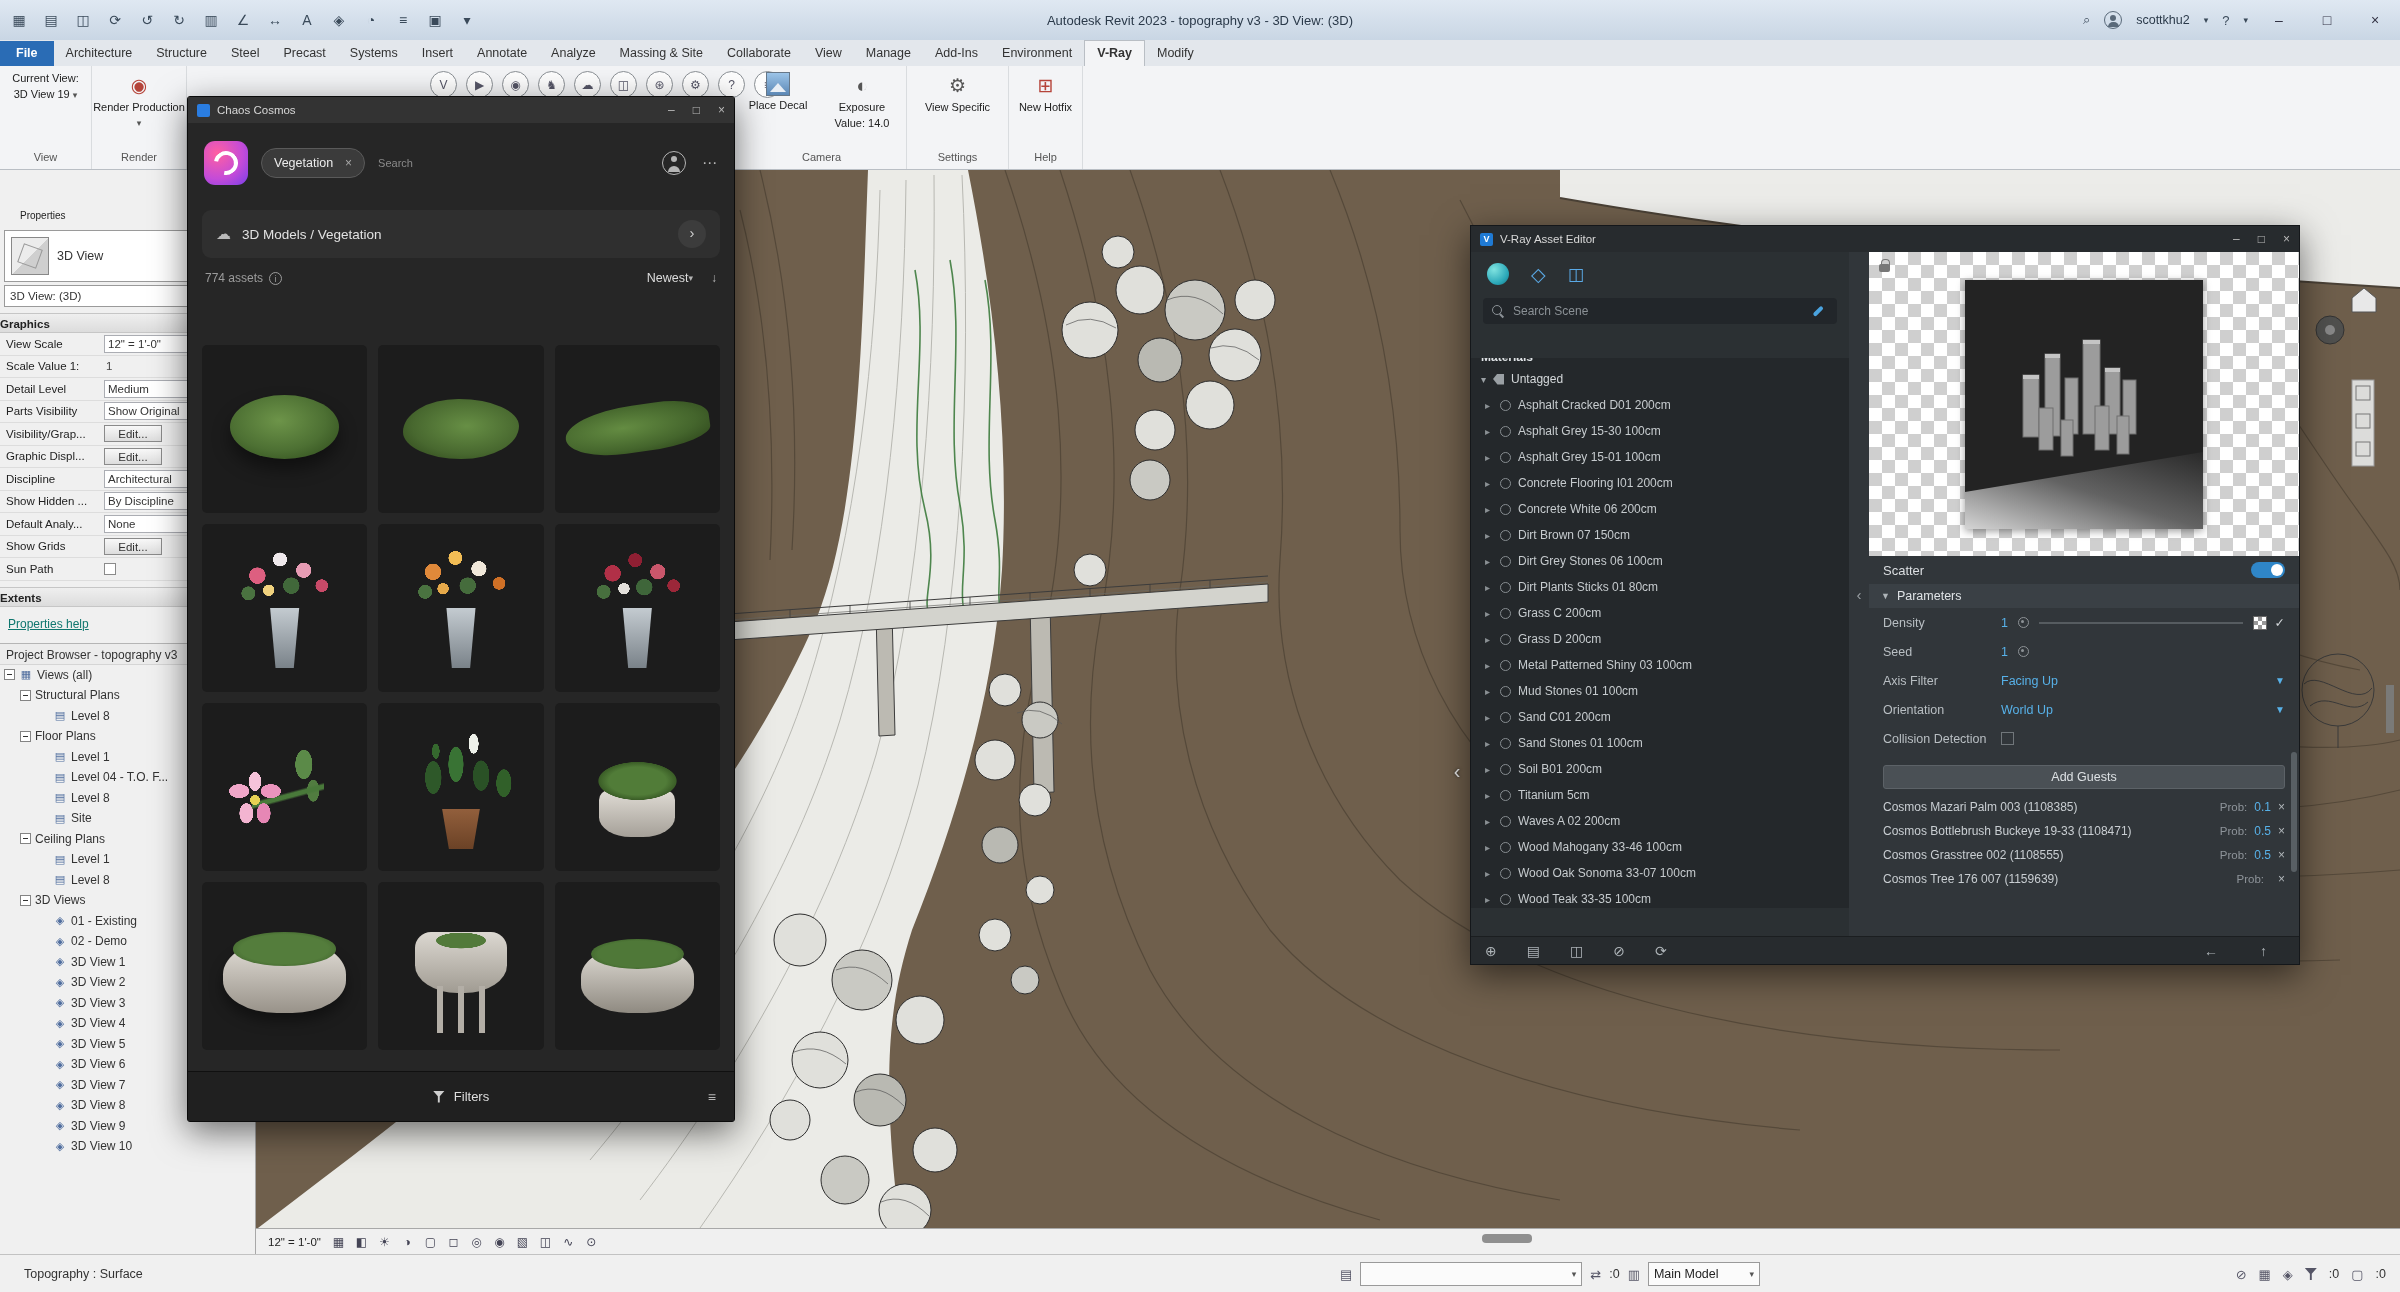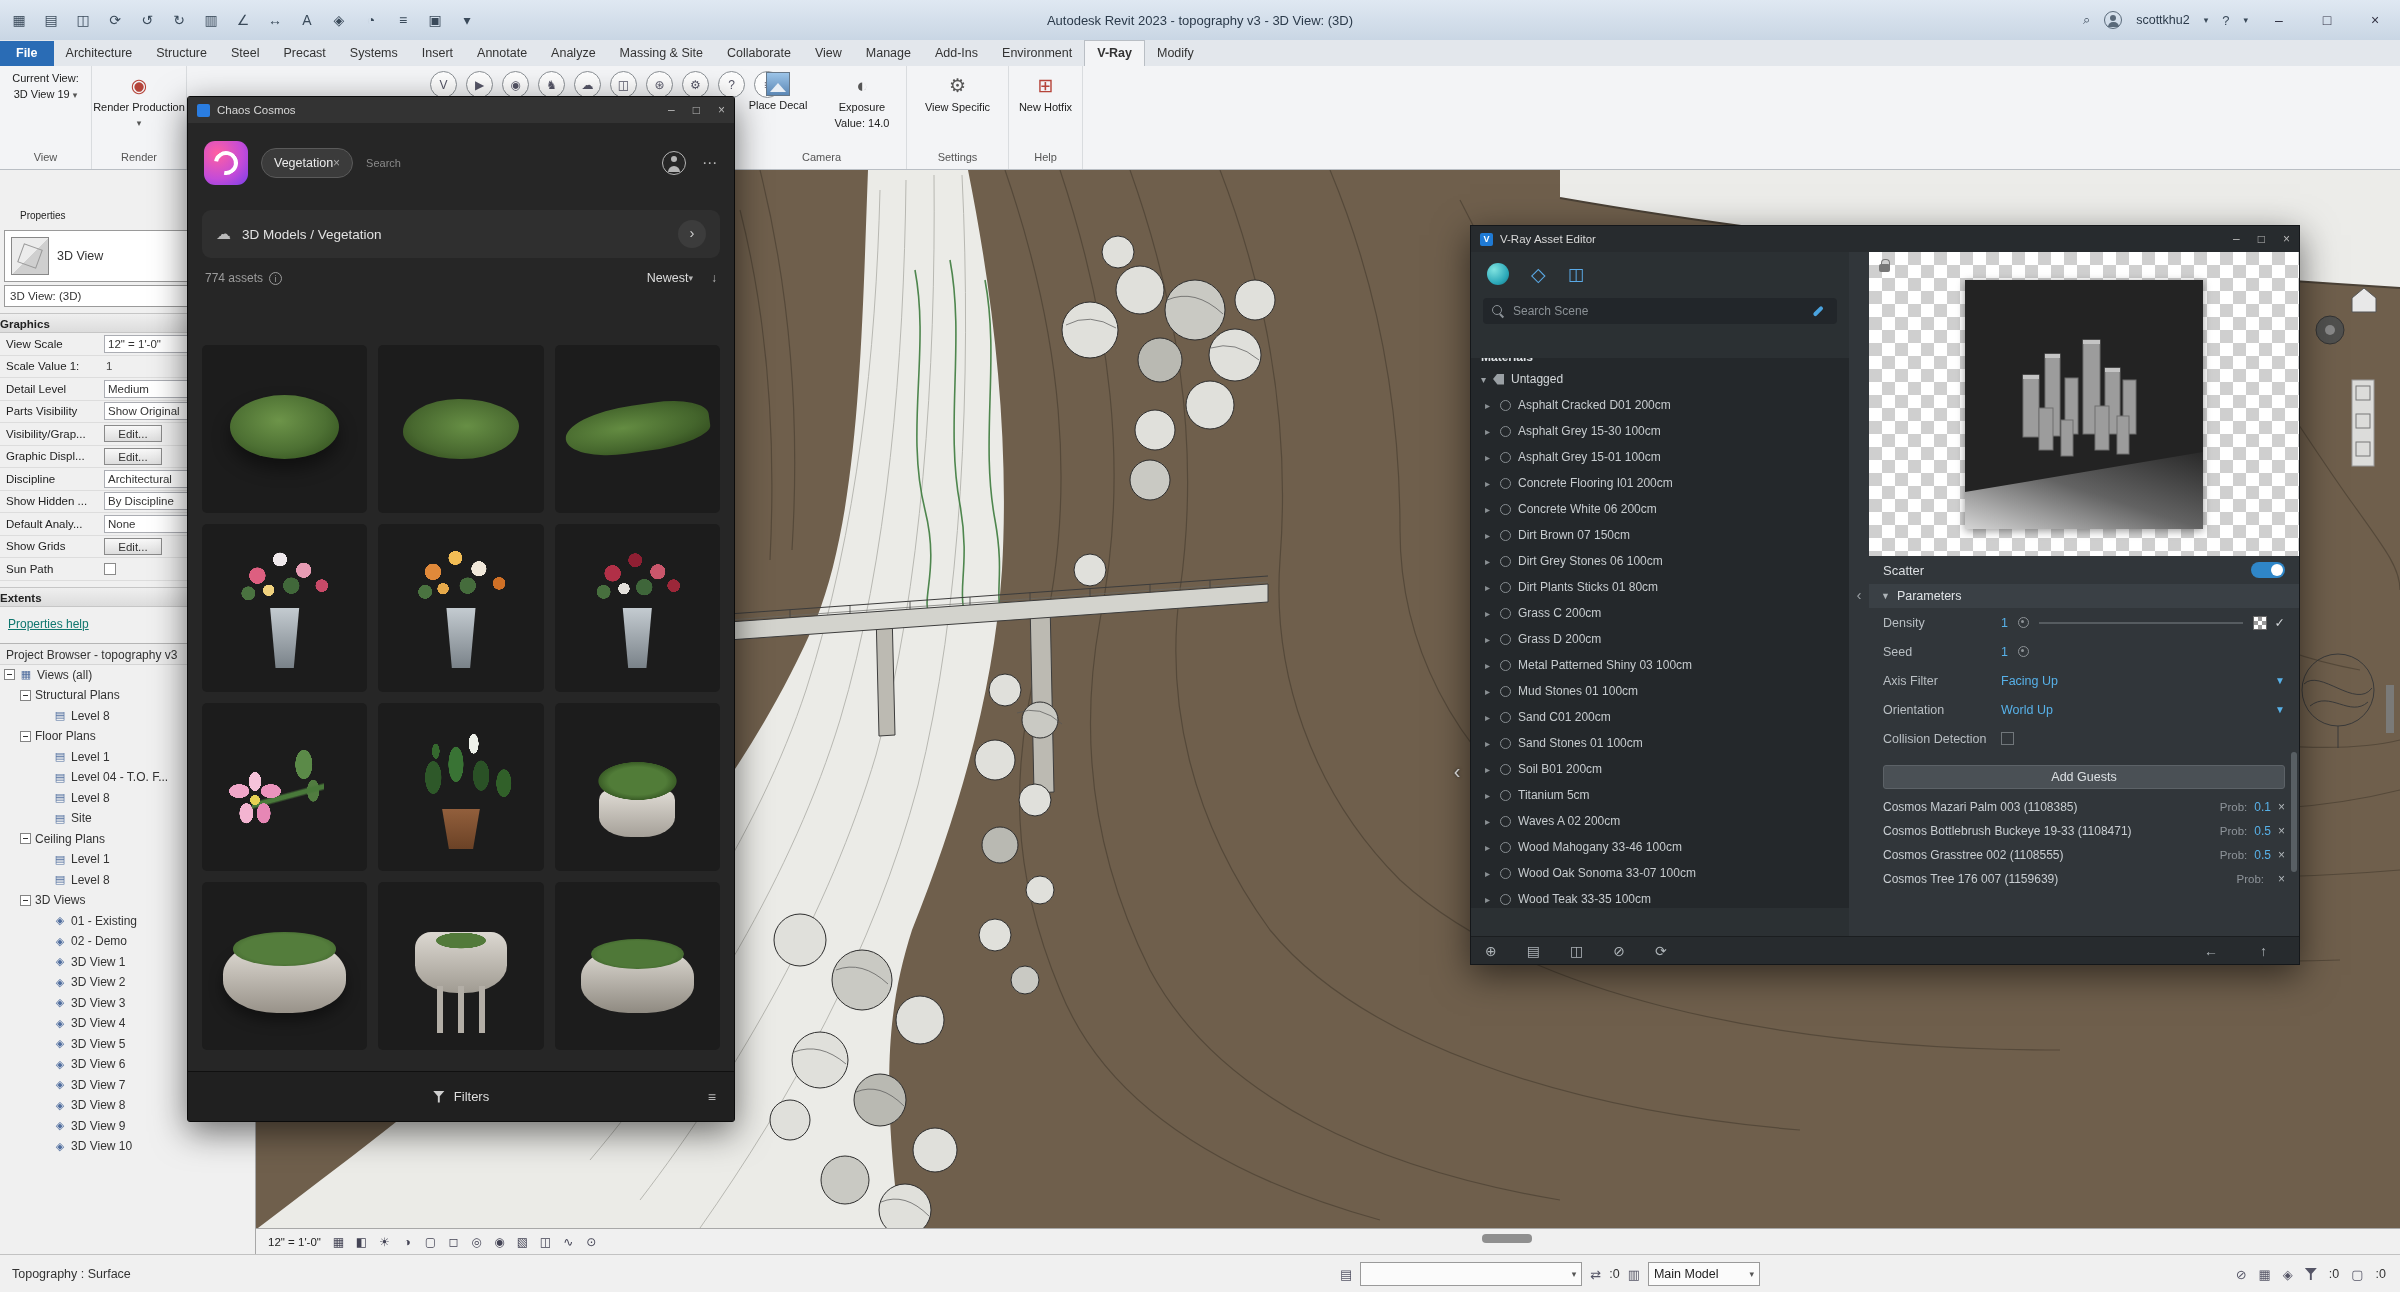--- a/index.html
+++ b/index.html
@@ -70,42 +70,42 @@
   .t-ic:empty{display:none}
 
   
   .viewbar{position:absolute;left:256px;top:1228px;right:0;height:26px;background:#f0f0f0;border-top:1px solid #a8a8a8;display:flex;align-items:center;gap:4px;padding:0 8px;z-index:3}
   .vb-scale{font-size:11.5px;color:#222;padding:0 4px;white-space:nowrap}
   .vb-ic{width:19px;height:19px;display:flex;align-items:center;justify-content:center;font-size:12px;color:#445}
   .vb-thumb{position:absolute;left:1226px;top:5px;width:50px;height:9px;border-radius:4px;background:#8f8f8f}
 
   
   .statusbar{position:absolute;left:0;top:1254px;width:2400px;height:38px;background:#f0f0f0;border-top:1px solid #c2c2c2;z-index:4;font-size:12.5px;color:#333}
-  .sb-left{position:absolute;left:12px;top:0;line-height:38px}
+  .sb-left{position:absolute;left:24px;top:0;line-height:38px}
   .sb-mid{position:absolute;left:1340px;top:0;height:38px;display:flex;align-items:center;gap:8px}
   .sb-drop{width:222px;height:24px;background:#fbfbfb;border:1px solid #9a9a9a;display:flex;align-items:center;padding:0 5px;color:#888}
   .sb-drop .chev{margin-left:auto}
   .sb-drop.small{width:112px;color:#222}
   .sb-icon{font-size:13px;color:#556}
   .sb-right{position:absolute;right:14px;top:0;height:38px;display:flex;align-items:center;gap:12px}
   .funnel{width:12px;height:12px;background:currentColor;clip-path:polygon(0 0,100% 0,58% 48%,58% 100%,42% 100%,42% 48%);display:inline-block}
 
   
   .win{position:absolute;box-shadow:0 10px 34px rgba(0,0,0,.55);z-index:20}
   .wtitle{height:26px;display:flex;align-items:center;gap:7px;padding:0 9px;font-size:11.5px;color:#d8d8d8}
   .wctl{margin-left:auto;display:flex;gap:18px;color:#b9b9b9;font-size:12px}
 
   
   .cosmos{left:187px;top:96px;width:548px;height:1026px;background:#262626;border:1px solid #0b0b0b;border-radius:3px}
   .cosmos .wtitle{background:#333}
   .cos-appic{width:13px;height:13px;background:#2a7de1;border-radius:2px}
   .cos-header{height:79px;display:flex;align-items:center;gap:13px;padding:0 16px}
   .cos-logo{width:44px;height:44px;border-radius:11px;background:radial-gradient(circle at 30% 28%,#ff5fa2,#c44bd8 58%,#7a3fe8);position:relative;flex:none}
   .cos-logo::after{content:"";position:absolute;inset:10px;border:4px solid #fff;border-left-color:transparent;border-radius:50%;transform:rotate(-35deg)}
-  .chip{height:30px;border-radius:15px;background:#3b3b3b;border:1px solid #5a5a5a;color:#ececec;font-size:12.5px;display:flex;align-items:center;gap:0;padding:0 12px}
+  .chip{height:30px;border-radius:15px;background:#3b3b3b;border:1px solid #5a5a5a;color:#ececec;font-size:12.5px;display:flex;align-items:center;gap:12px;padding:0 12px}
   .chip .x{color:#a8a8a8;font-size:12px}
   .cos-search{color:#8a8a8a;font-size:11px}
   .cos-hr{margin-left:auto;display:flex;align-items:center;gap:16px}
   .person{width:24px;height:24px;border:1.5px solid #b5b5b5;border-radius:50%;position:relative}
   .person::before{content:"";position:absolute;left:7.5px;top:4px;width:6px;height:6px;border-radius:50%;background:#b5b5b5}
   .person::after{content:"";position:absolute;left:4.5px;bottom:2px;width:12px;height:6px;border-radius:6px 6px 0 0;background:#b5b5b5}
   .dots{color:#b5b5b5;font-size:15px;letter-spacing:1px}
   .cos-crumb{margin:8px 14px 0;height:48px;background:#2f2f2f;border-radius:9px;display:flex;align-items:center;gap:11px;padding:0 14px;color:#e2e2e2;font-size:13.5px}
   .cloud{color:#b9b9b9;font-size:15px}
   .crumb-next{margin-left:auto;width:28px;height:28px;border-radius:50%;background:#3c3c3c;color:#cfcfcf;text-align:center;line-height:26px;font-size:15px}

